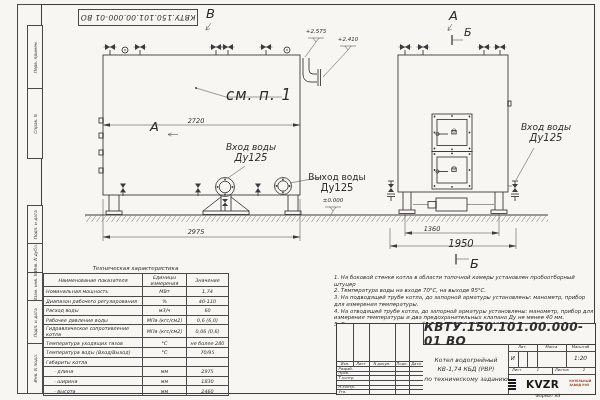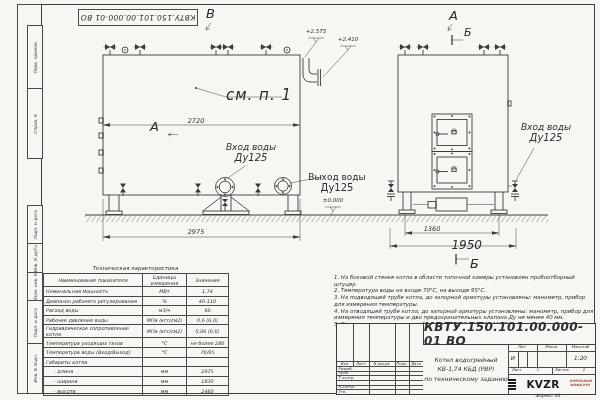--- a/index.html
+++ b/index.html
@@ -37,21 +37,21 @@
       background:#f7f6f2;}
   #tb .vl,#tb .hl{position:absolute;background:#4a4a4a;}
   #tb .sm{position:absolute;font-size:3.7px;font-style:italic;white-space:nowrap;}
   #tb-doc{position:absolute;left:86px;top:0;width:172px;height:20px;border-left:1.1px solid #3c3c3c;
       border-bottom:1.1px solid #3c3c3c;display:flex;align-items:center;justify-content:center;
       font-size:12px;font-style:italic;font-weight:bold;letter-spacing:0.4px;}
   #tb-title{position:absolute;left:87px;top:20px;width:84px;height:50px;display:flex;
       flex-direction:column;align-items:center;justify-content:center;font-size:6px;
       font-style:italic;line-height:1.55;text-align:center;}
   #tb-logo{position:absolute;left:171px;top:50px;width:87px;height:20px;display:flex;
-      align-items:center;justify-content:space-between;gap:4px;}
+      align-items:center;justify-content:flex-start;gap:10px;}
   #logo-glyph{width:8px;height:11px;background:repeating-linear-gradient(
       to bottom,#181818 0 2px,#f7f6f2 2px 3px);}
   #logo-word{font-size:10.5px;font-weight:bold;color:#181818;letter-spacing:0.3px;}
   #logo-sub{width:25px;font-size:3px;line-height:1.25;color:#a34632;font-weight:bold;}
 </style>
 </head>
 <body>
 
 <div id="sheet">
 
@@ -334,21 +334,21 @@
 
   <div class="lbl" style="left:206px;top:6px;font-size:13px;">В</div>
   <div class="lbl" style="left:150px;top:119px;font-size:13px;">А</div>
   <div class="lbl" style="left:449px;top:8px;font-size:13px;">А</div>
   <div class="lbl" style="left:464px;top:26px;font-size:11px;">Б</div>
   <div class="lbl" style="left:470px;top:256px;font-size:13px;">Б</div>
   <div class="lbl" style="left:226px;top:86px;font-size:15px;letter-spacing:1px;">см. п. 1</div>
   <div class="lbl ctr" style="left:156px;top:116.5px;width:80px;font-size:6.5px;">2720</div>
   <div class="lbl ctr" style="left:156px;top:228px;width:80px;font-size:6.5px;">2975</div>
   <div class="lbl ctr" style="left:392px;top:224.5px;width:80px;font-size:6.5px;">1360</div>
-  <div class="lbl ctr" style="left:402px;top:237.5px;width:80px;font-size:12px;text-align:right;">1950</div>
+  <div class="lbl ctr" style="left:421px;top:237.5px;width:80px;font-size:10px;">1950</div>
   <div class="lbl ctr" style="left:296px;top:27.5px;width:40px;font-size:5.5px;">+2.575</div>
   <div class="lbl ctr" style="left:328px;top:35.5px;width:40px;font-size:5.5px;">+2.410</div>
   <div class="lbl ctr" style="left:313px;top:196.5px;width:40px;font-size:5.5px;">±0.000</div>
 
   <div class="abs ctr" style="left:219px;top:142px;width:64px;font-style:italic;">
     <div style="font-size:9px;">Вход воды</div>
     <div style="font-size:10px;">Ду125</div>
   </div>
   <div class="abs ctr" style="left:303px;top:152px;width:68px;margin-top:20px;">
     <div style="font-size:9px;">Выход воды</div>

